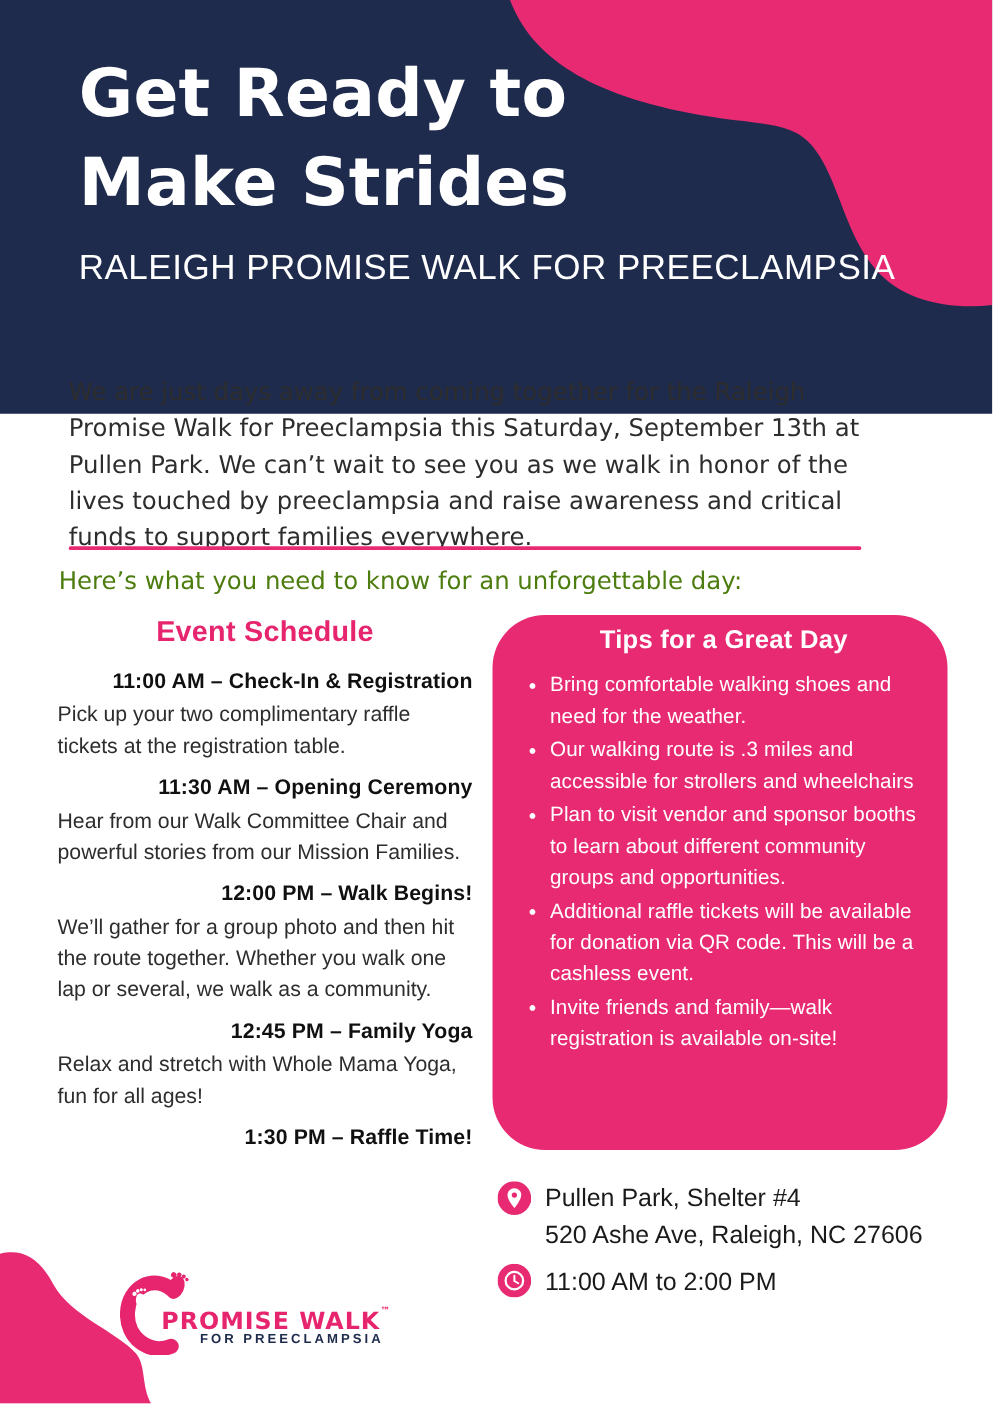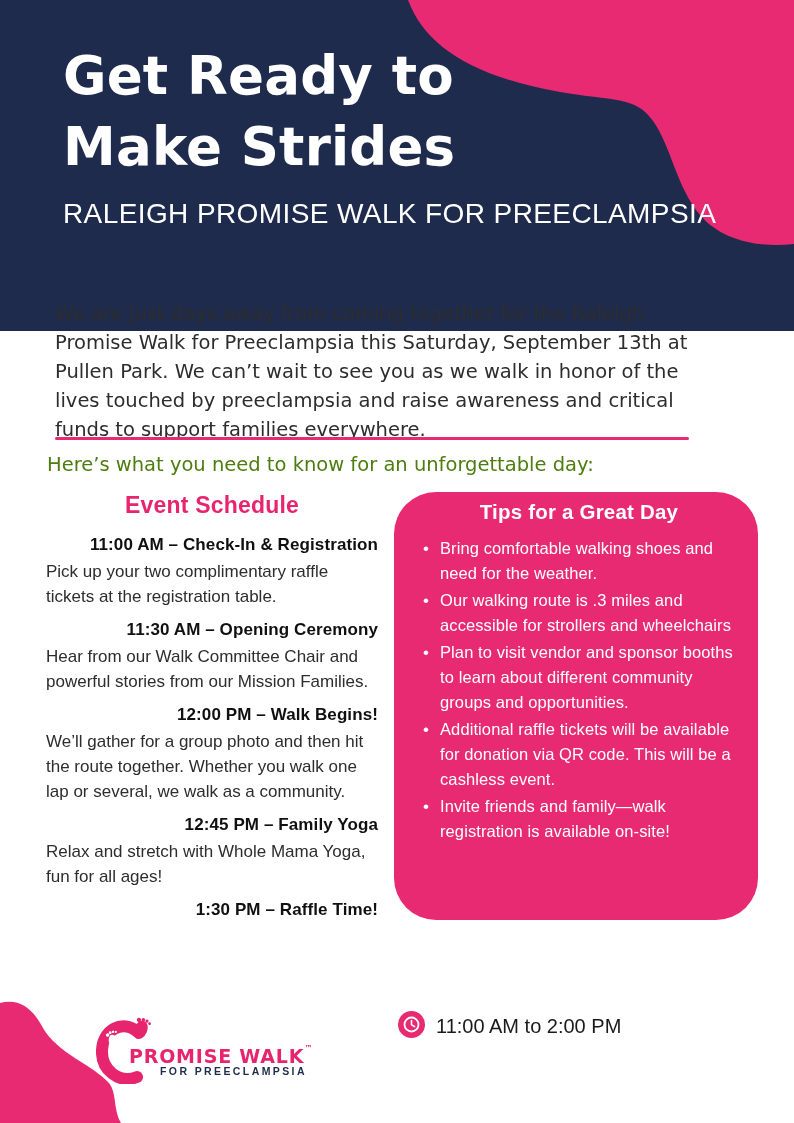--- a/index.html
+++ b/index.html
@@ -137,20 +137,31 @@
 
         <li>Plan to visit vendor and sponsor booths to learn about different community groups and opportunities.</li>
 
         <li>Additional raffle tickets will be available for donation via QR code. This will be a cashless event.</li>
 
         <li>Invite friends and family—walk registration is available on-site!</li>
 
     </ul>
   </div>
 
+  <div class="info-row row-location">
+    <svg class="badge" viewBox="0 0 27 27" aria-hidden="true">
+      <circle cx="13.5" cy="13.5" r="13.5" fill="#E72A72"></circle>
+      <path d="M13.5 5.6 C10.4 5.6 8 8 8 11 C8 15.1 13.5 21.4 13.5 21.4 C13.5 21.4 19 15.1 19 11 C19 8 16.6 5.6 13.5 5.6 Z" fill="#ffffff"></path>
+      <circle cx="13.5" cy="11" r="2.1" fill="#E72A72"></circle>
+    </svg>
+    <div class="info-text">
+      <div>Pullen Park, Shelter #4</div>
+      <div>520 Ashe Ave, Raleigh, NC 27606</div>
+    </div>
+  </div>
 
   <div class="info-row row-time">
     <svg class="badge" viewBox="0 0 27 27" aria-hidden="true">
       <circle cx="13.5" cy="13.5" r="13.5" fill="#E72A72"></circle>
       <circle cx="13.5" cy="13.5" r="7" fill="none" stroke="#ffffff" stroke-width="1.8"></circle>
       <path d="M13.5 9.5 L13.5 13.8 L16.6 15.6" fill="none" stroke="#ffffff" stroke-width="1.6" stroke-linecap="round"></path>
     </svg>
     <div class="info-text">11:00 AM to 2:00 PM</div>
   </div>
 

